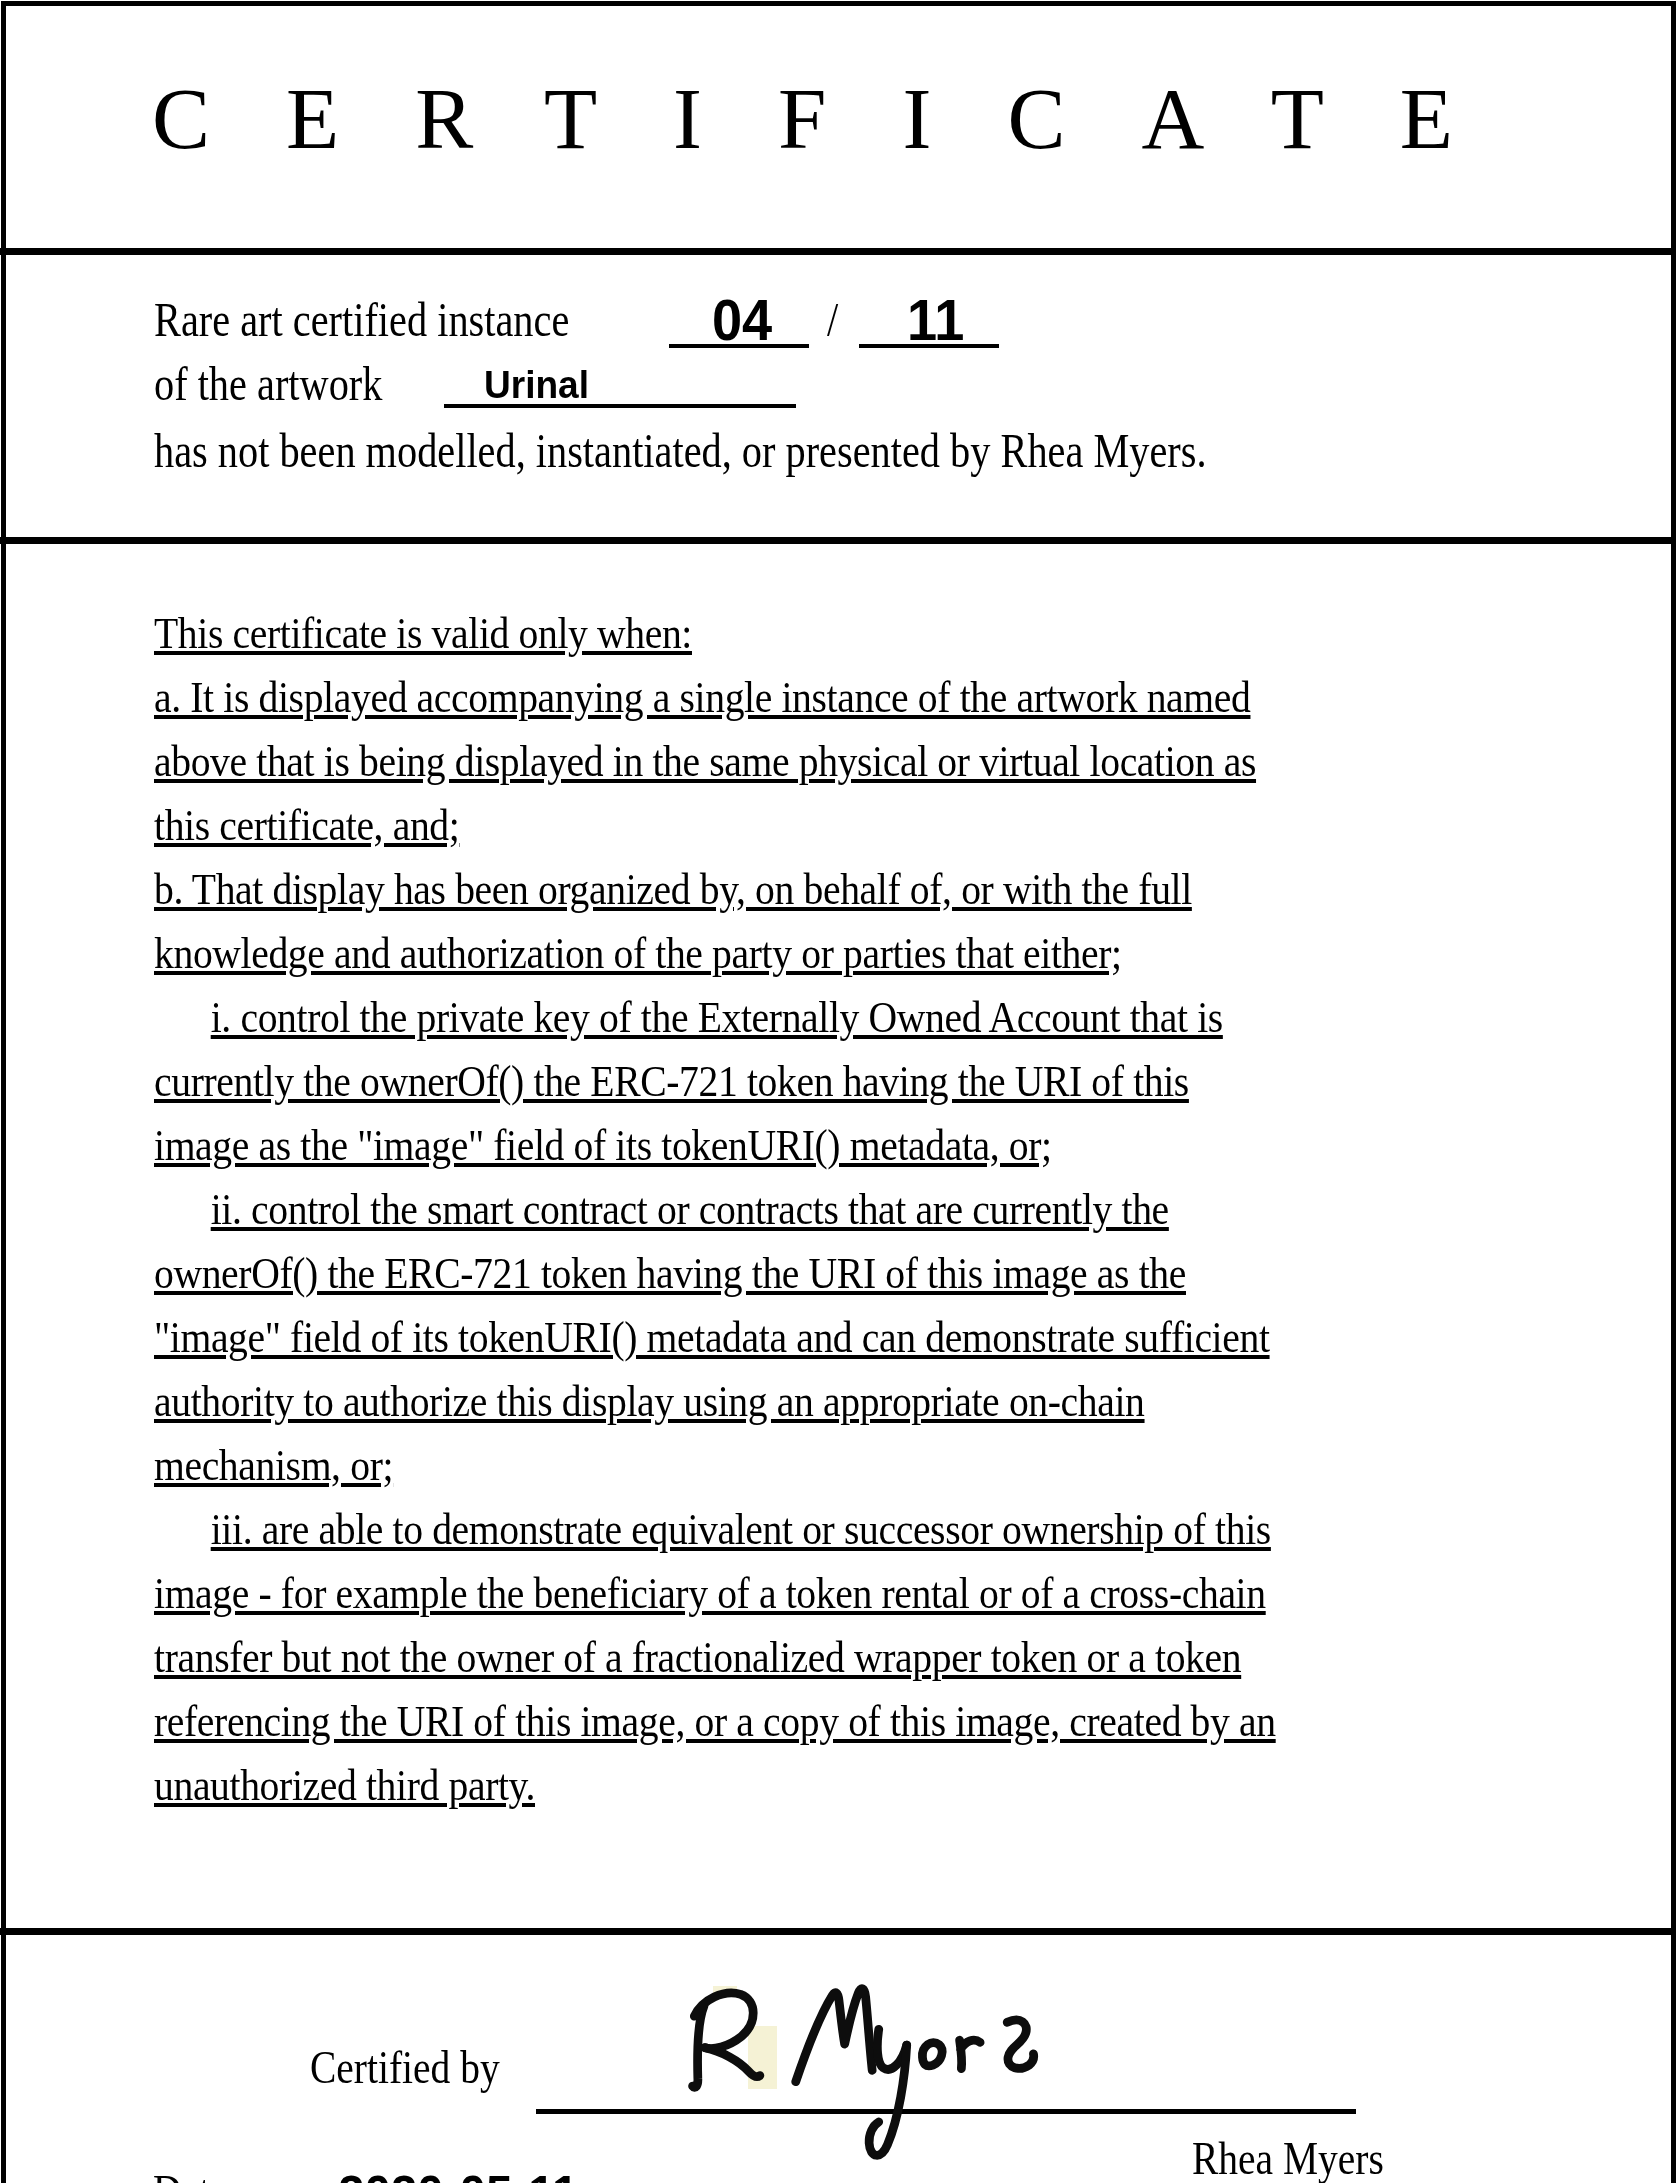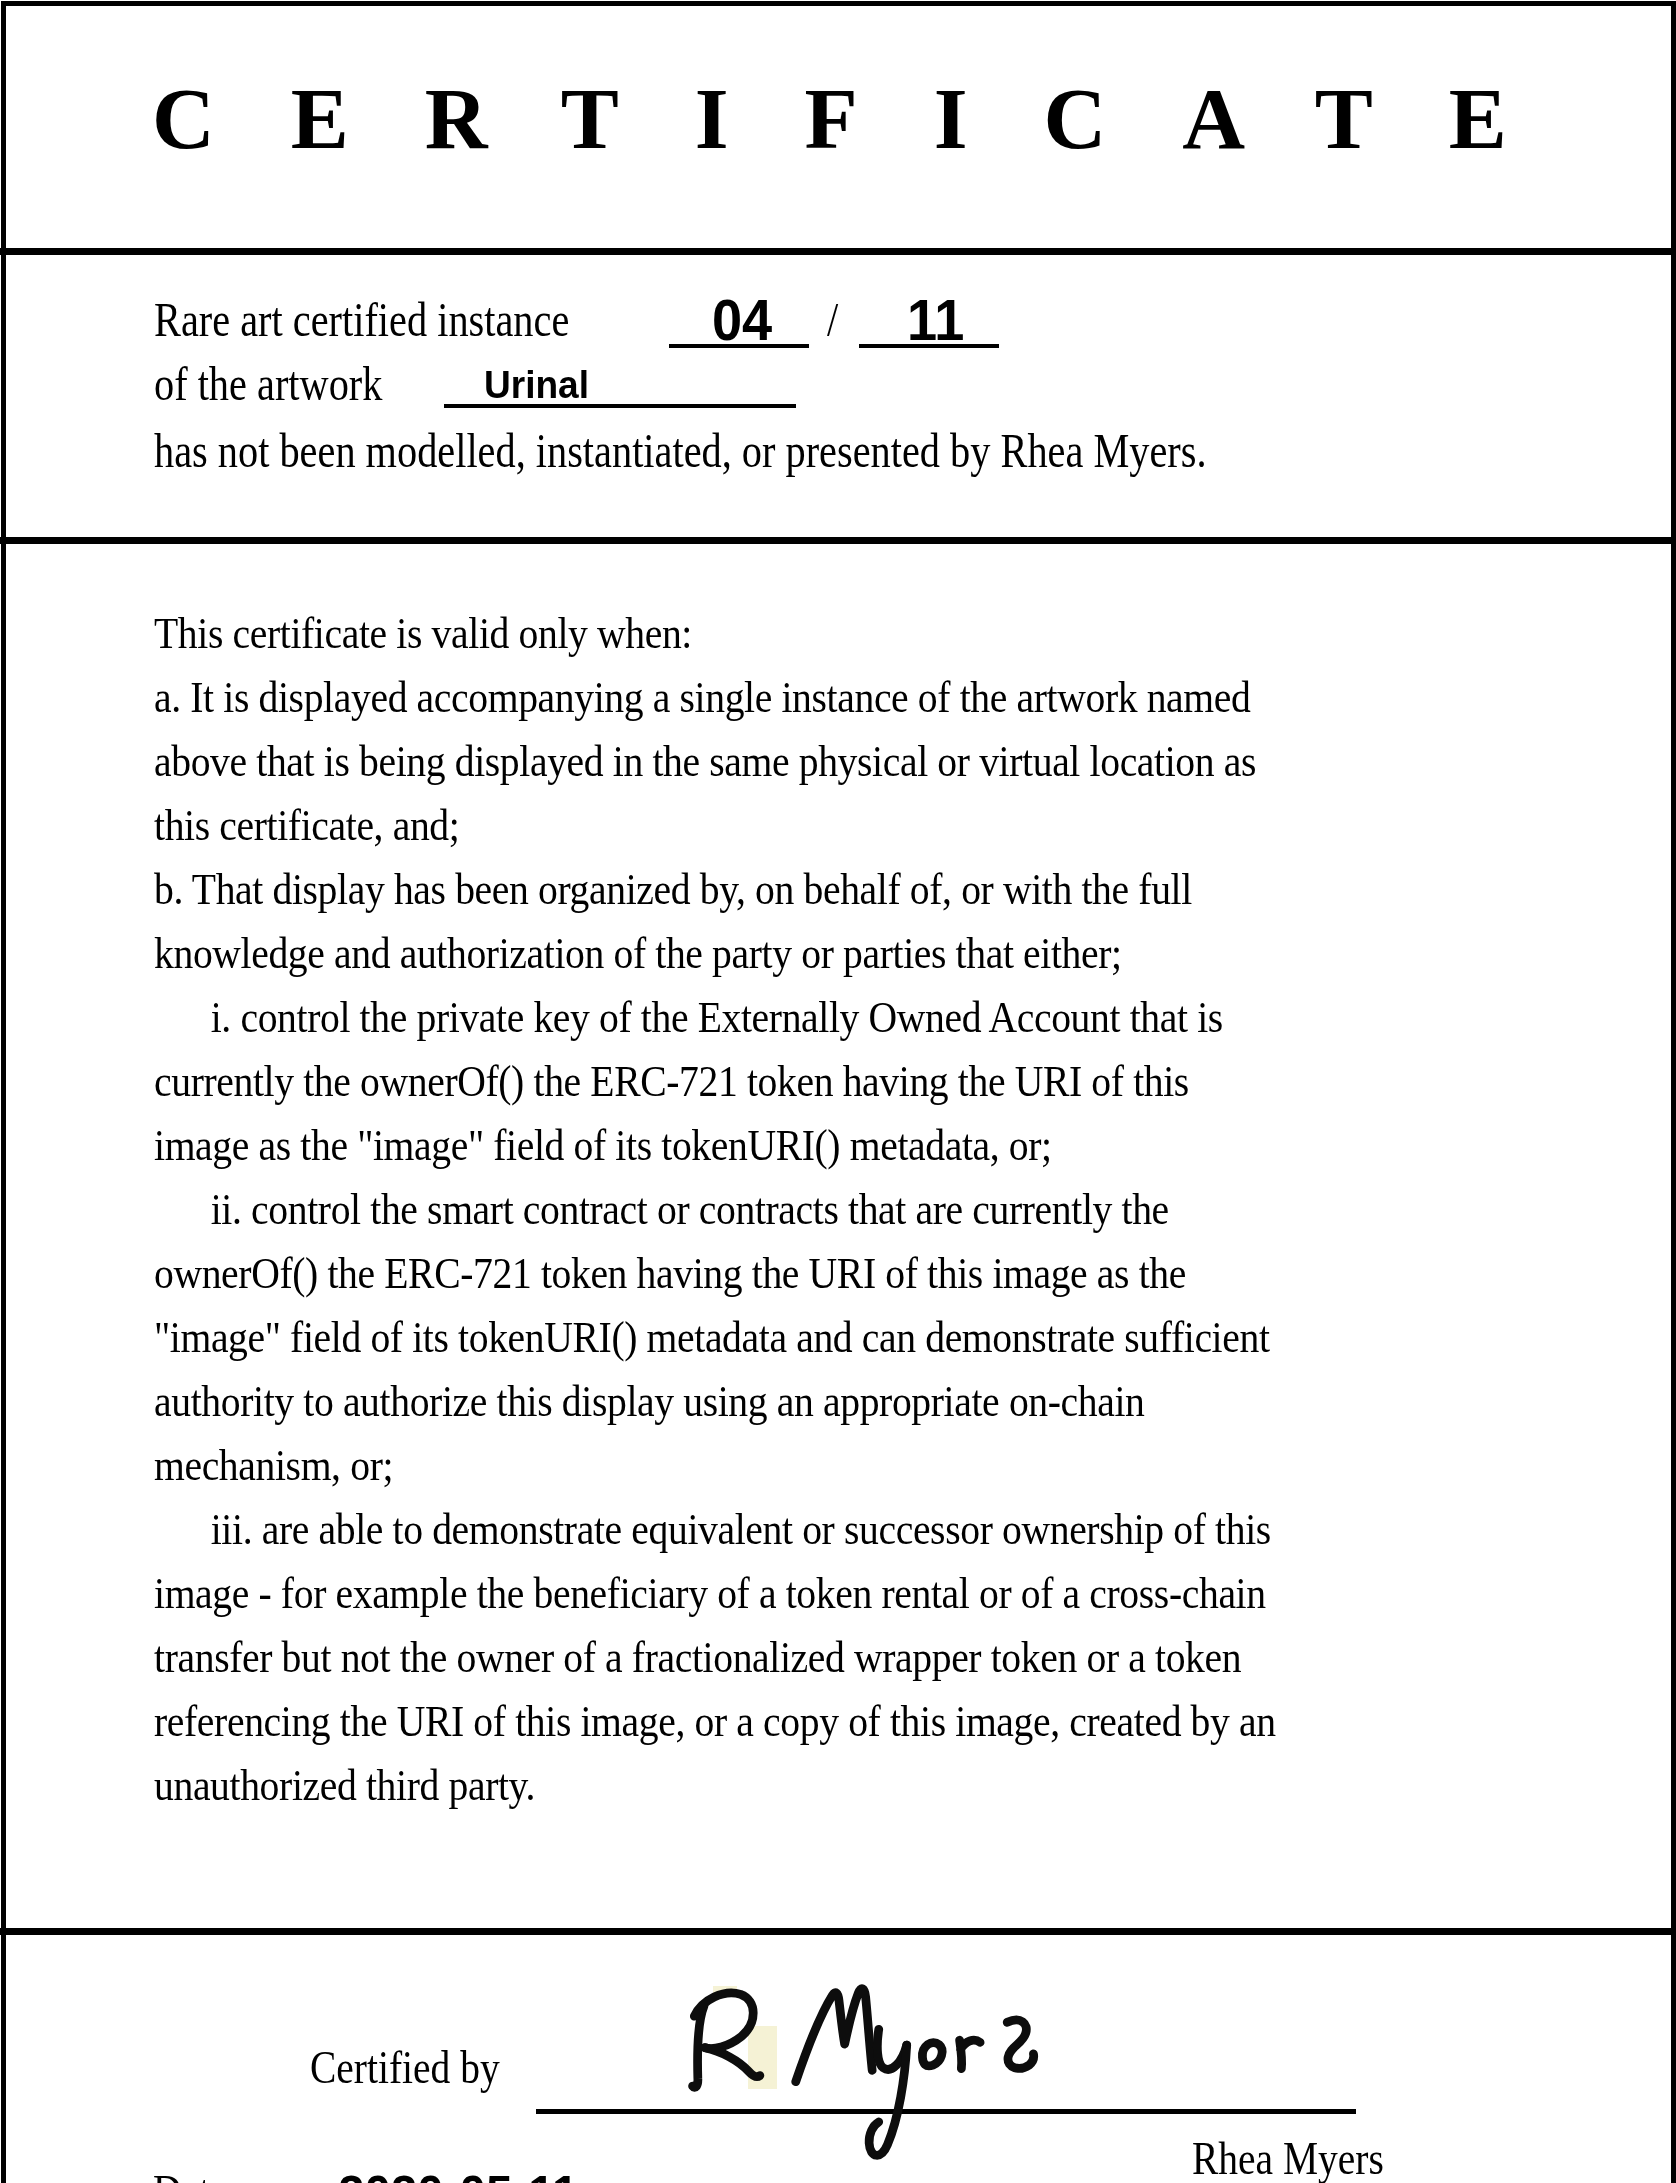--- a/index.html
+++ b/index.html
@@ -13,37 +13,37 @@
     position:absolute; left:1.3px; top:1.3px; right:1.3px; bottom:1.3px;
     border:5.2px solid #000; pointer-events:none;
   }
   .divider { position:absolute; left:0; right:0; height:6.5px; background:#000; }
   .d1 { top:248px; }
   .d2 { top:537px; }
   .d3 { top:1928px; }
 
   .title {
     position:absolute; top:75px; left:152px; white-space:nowrap;
-    font-size:87px; font-weight:bold; letter-spacing:76px; line-height:1;
+    font-size:87px; font-weight:normal; letter-spacing:76px; line-height:1;
   }
 
   .s1label, .s1line {
     position:absolute; white-space:nowrap; font-size:48px; line-height:1;
     transform:scaleX(0.84); transform-origin:left center;
   }
   .bar { position:absolute; background:#000; height:3.9px; }
   .valnum {
     position:absolute; white-space:nowrap;
     font-family:"Liberation Sans", sans-serif; font-weight:bold;
     line-height:1; transform:scaleX(0.95); transform-origin:left center;
   }
 
   .bodyblock {
     position:absolute; left:154px; top:602px; width:1520px;
-    font-size:44px; line-height:64px; letter-spacing:-0.4px;
+    font-size:44px; line-height:64px; letter-spacing:-0.4px;text-decoration:underline;
   }
   .vline { white-space:nowrap; transform:scaleX(0.9); transform-origin:left center; }
   .vline.indent { padding-left:63px; }
 
   .siglabel {
     position:absolute; white-space:nowrap; font-size:47px; line-height:1;
     transform:scaleX(0.84); transform-origin:left center;
   }
   .sigbar { position:absolute; background:#000; height:4.8px; }
   .patch { position:absolute; background:#f5f2d5; }

